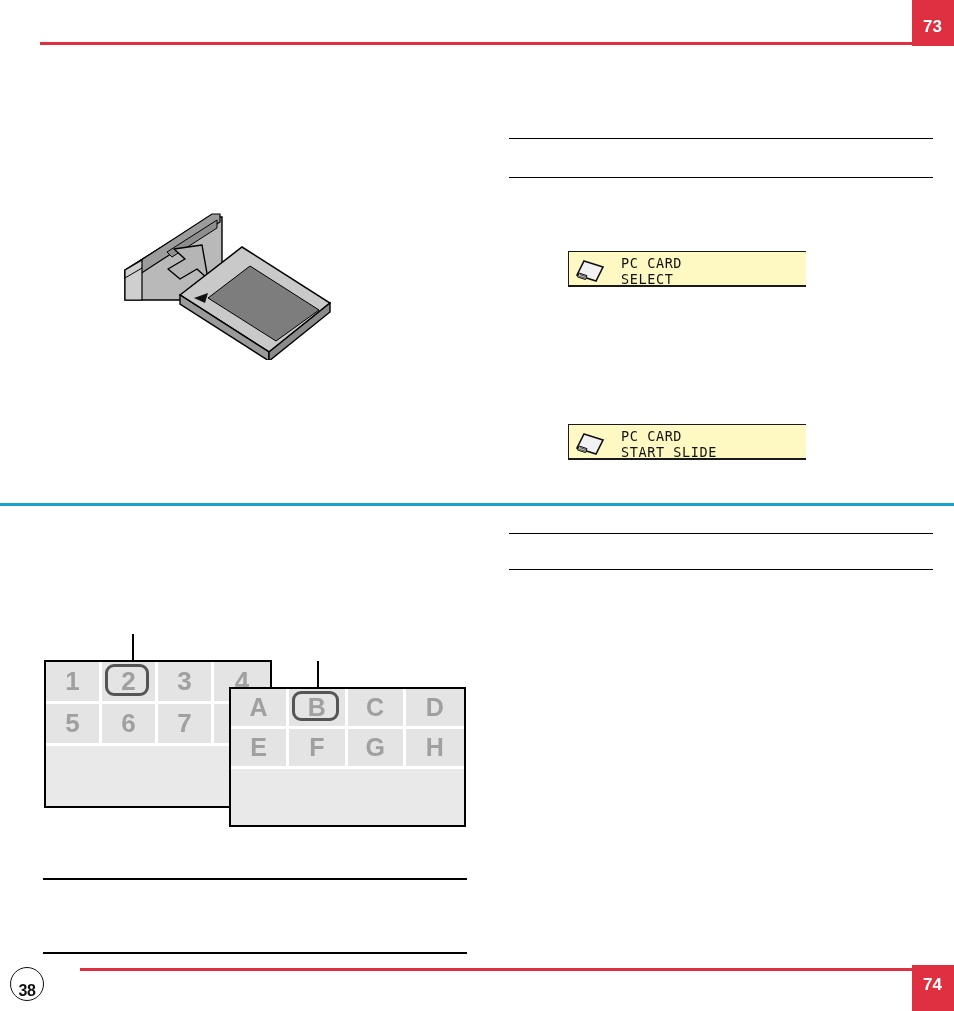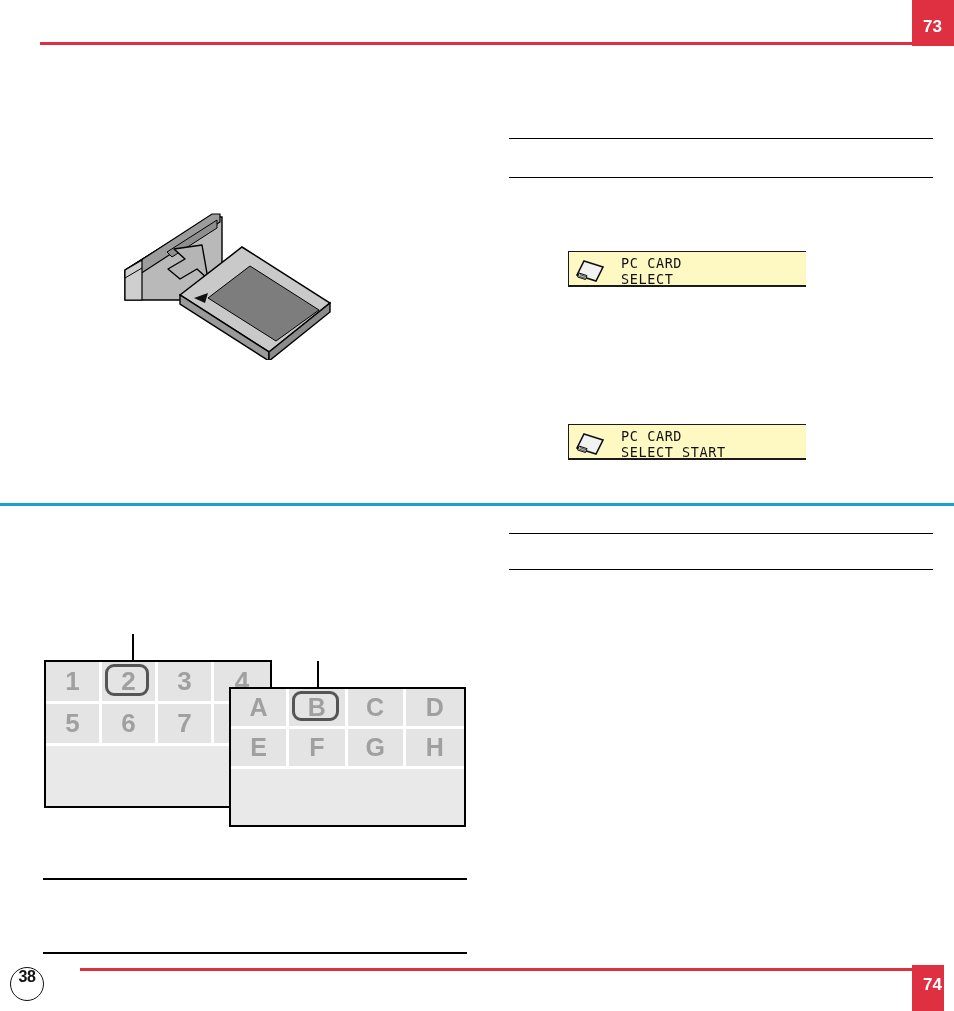--- a/index.html
+++ b/index.html
@@ -41,21 +41,21 @@
   .tab-bottom span { top: 11px; }
 
   .page-badge {
     position: absolute;
     width: 34px;
     height: 34px;
     border: 1.6px solid #111111;
     border-radius: 50%;
     box-sizing: border-box;
     display: flex;
-    align-items: flex-start;
+    align-items: flex-end;
     justify-content: center;
     font-size: 16px;
     font-weight: bold;
     color: #111111;
     letter-spacing: -0.3px;
   }
 
   
   .rule-black {
     position: absolute;
@@ -214,21 +214,21 @@
 
   <div class="osd" style="left:568px; top:424px; width:238px; height:36px;">
     <div class="osd-icon-cell">
       <svg class="osd-card-glyph" viewBox="0 0 30 24" xmlns="http://www.w3.org/2000/svg">
         <polygon points="9,2 28,8 21,22 2,16" fill="#f2f2f2" stroke="#111" stroke-width="1.6"></polygon>
         <polygon points="4,14 12,16.6 10.6,20.6 2.6,18" fill="#c9c9c9" stroke="#111" stroke-width="1"></polygon>
         <line x1="5" y1="15.6" x2="11" y2="17.6" stroke="#333" stroke-width="0.8"></line>
         <line x1="4.4" y1="17.3" x2="10.4" y2="19.3" stroke="#333" stroke-width="0.8"></line>
       </svg>
     </div>
-    <div class="osd-text"><span>PC CARD</span><br><span>SELECT START</span></div>
+    <div class="osd-text"><span>PC CARD</span><br><span>START SLIDE</span></div>
   </div>
 
   <div class="rule-teal" style="top:503px;"></div>
 
   <div class="rule-thin" style="left:509px; top:533px; width:424px;"></div>
   <div class="rule-thin" style="left:509px; top:569px; width:424px;"></div>
 
   <div class="leader" style="left:132px; top:634px; height:28px;"></div>
 
   <div class="leader" style="left:317px; top:661px; height:28px;"></div>
@@ -293,17 +293,17 @@
     </div>
   </div>
 
   <div class="rule-black" style="left:43px; top:878px; width:424px;"></div>
   <div class="rule-black" style="left:43px; top:952px; width:424px;"></div>
 
   <div class="page-badge" style="left:10px; top:967px;">
     <span>38</span>
   </div>
   <div class="rule-red" style="left:80px; top:968px; width:832px; height:3px;"></div>
-  <div class="tab-red tab-bottom" style="left:912px; top:965px; width:32px; height:46px;">
+  <div class="tab-red tab-bottom" style="left:912px; top:965px; width:42px; height:46px;">
     <span>74</span>
   </div>
 
 </div>
 
 </body></html>

